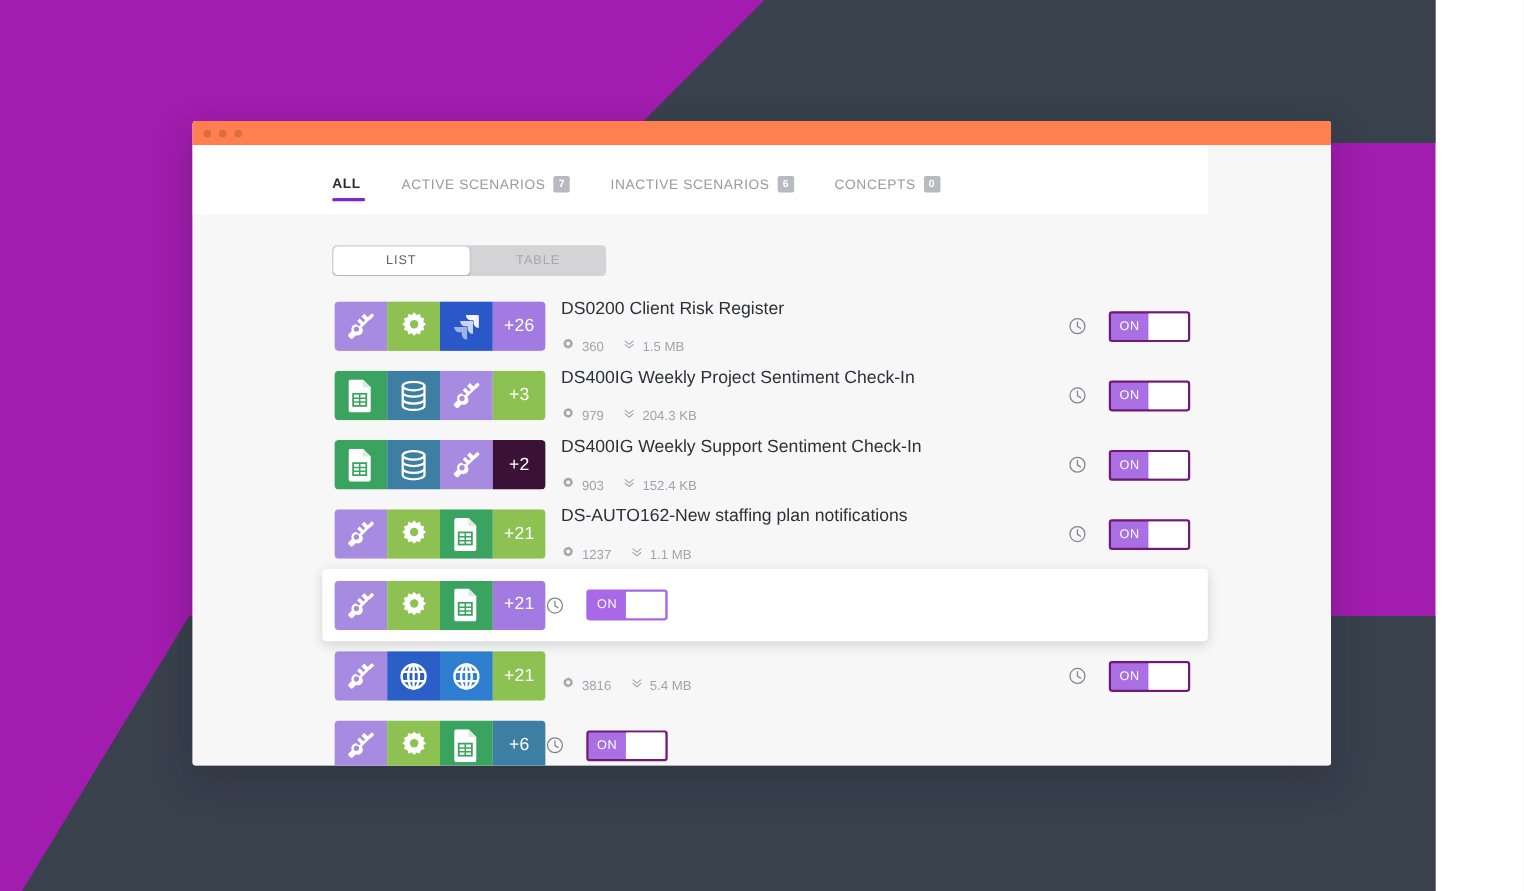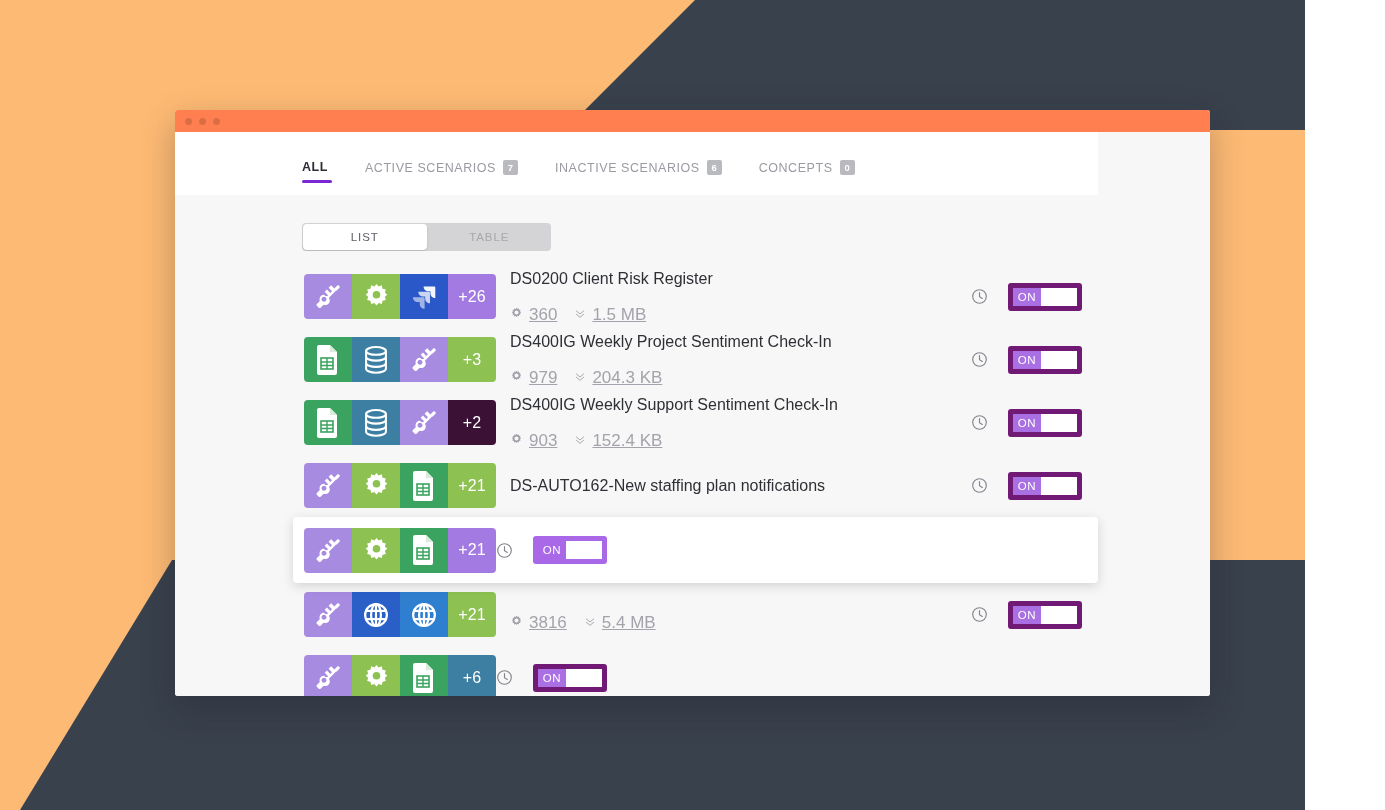--- a/index.html
+++ b/index.html
@@ -4,21 +4,21 @@
 <style>
   * { box-sizing: border-box; margin: 0; padding: 0; }
   html, body {
     width: 1385px; height: 810px;
     overflow: hidden;
     font-family: "Liberation Sans", sans-serif;
   }
   #stage {
     position: relative;
     width: 1305px; height: 810px;
-    background: #fdba74;
+    background: #a21caf;
     overflow: hidden;
     padding-left: 32px;
   }
   
   .bg-shape-tr {
     position: absolute;
     top: 0; left: 0;
     width: 1385px; height: 130px;
     background: #39414d;
     clip-path: polygon(695px 0, 1385px 0, 1385px 130px, 565px 130px);
@@ -179,38 +179,37 @@
     color: #2f3036;
     line-height: 20px;
     white-space: nowrap;
   }
   .row-meta {
     display: flex;
     align-items: center;
     gap: 6px;
     margin-top: 16px;
     color: #a3a3ab;
-    font-size: 17px;
-    text-decoration: underline;
+    font-size: 12px;
   }
   .row-meta .sep { width: 5px; }
   .row-right {
     display: flex;
     align-items: center;
     gap: 20px;
     flex: 0 0 auto;
   }
   .clock { color: #83838d; display: block; }
   .toggle {
     display: flex;
     align-items: center;
     width: 74px; height: 28px;
     border-radius: 3px;
     background: #a96fe3;
-    border: 5px solid #701a75;
+    border: 2px solid #701a75;
     cursor: pointer;
     overflow: hidden;
   }
   .row.selected .toggle { background: #a868e8; border-color: #a868e8; }
   .toggle-label {
     flex: 1;
     text-align: center;
     color: #ffffff;
     font-size: 11.5px;
     letter-spacing: .6px;
@@ -453,20 +452,33 @@
         <rect x="5" y="13" width="12" height="11" fill="none" stroke="#3aa35f" stroke-width="1.6"></rect>
         <line x1="5" y1="17" x2="17" y2="17" stroke="#3aa35f" stroke-width="1.4"></line>
         <line x1="5" y1="20.5" x2="17" y2="20.5" stroke="#3aa35f" stroke-width="1.4"></line>
         <line x1="11" y1="13" x2="11" y2="24" stroke="#3aa35f" stroke-width="1.4"></line>
       </svg>
               </div>
               <div class="icell more" style="background: rgb(141, 193, 82);">+21</div>
             </div>
             <div class="rowtext">
               <div class="row-title">DS-AUTO162-New staffing plan notifications</div>
+              <div class="row-meta">
+                <span><svg width="13" height="13" viewBox="0 0 20 20" fill="currentColor" aria-hidden="true">
+        <path d="M10 1.2l1.4 1.6 2.1-.6.5 2.1 2.1.5-.6 2.1 1.6 1.4-1.6 1.4.6 2.1-2.1.5-.5 2.1-2.1-.6L10 15.4l-1.4-1.5-2.1.6-.5-2.1-2.1-.5.6-2.1L2.9 8.4l1.6-1.4-.6-2.1 2.1-.5.5-2.1 2.1.6L10 1.2z"></path>
+        <circle cx="10" cy="8.4" r="3.0" fill="#f7f7f7"></circle>
+      </svg></span>
+                <span>1237</span>
+                <span class="sep"></span>
+                <span><svg width="12" height="12" viewBox="0 0 20 20" fill="none" stroke="currentColor" stroke-width="1.6" stroke-linecap="round" stroke-linejoin="round" aria-hidden="true">
+        <polyline points="4,5 10,10 16,5"></polyline>
+        <polyline points="4,10.5 10,15.5 16,10.5"></polyline>
+      </svg></span>
+                <span>1.1 MB</span>
+              </div>
             </div>
             <div class="row-right">
               <span>
                 <svg class="clock" width="17" height="17" viewBox="0 0 20 20" fill="none" stroke="currentColor" stroke-width="1.35" aria-hidden="true">
         <circle cx="10" cy="10" r="8"></circle>
         <path d="M10 5.4V10.3l3.3 2.0" stroke-linecap="round"></path>
       </svg>
               </span>
               <div class="toggle">
                 <span class="toggle-label">ON</span>

